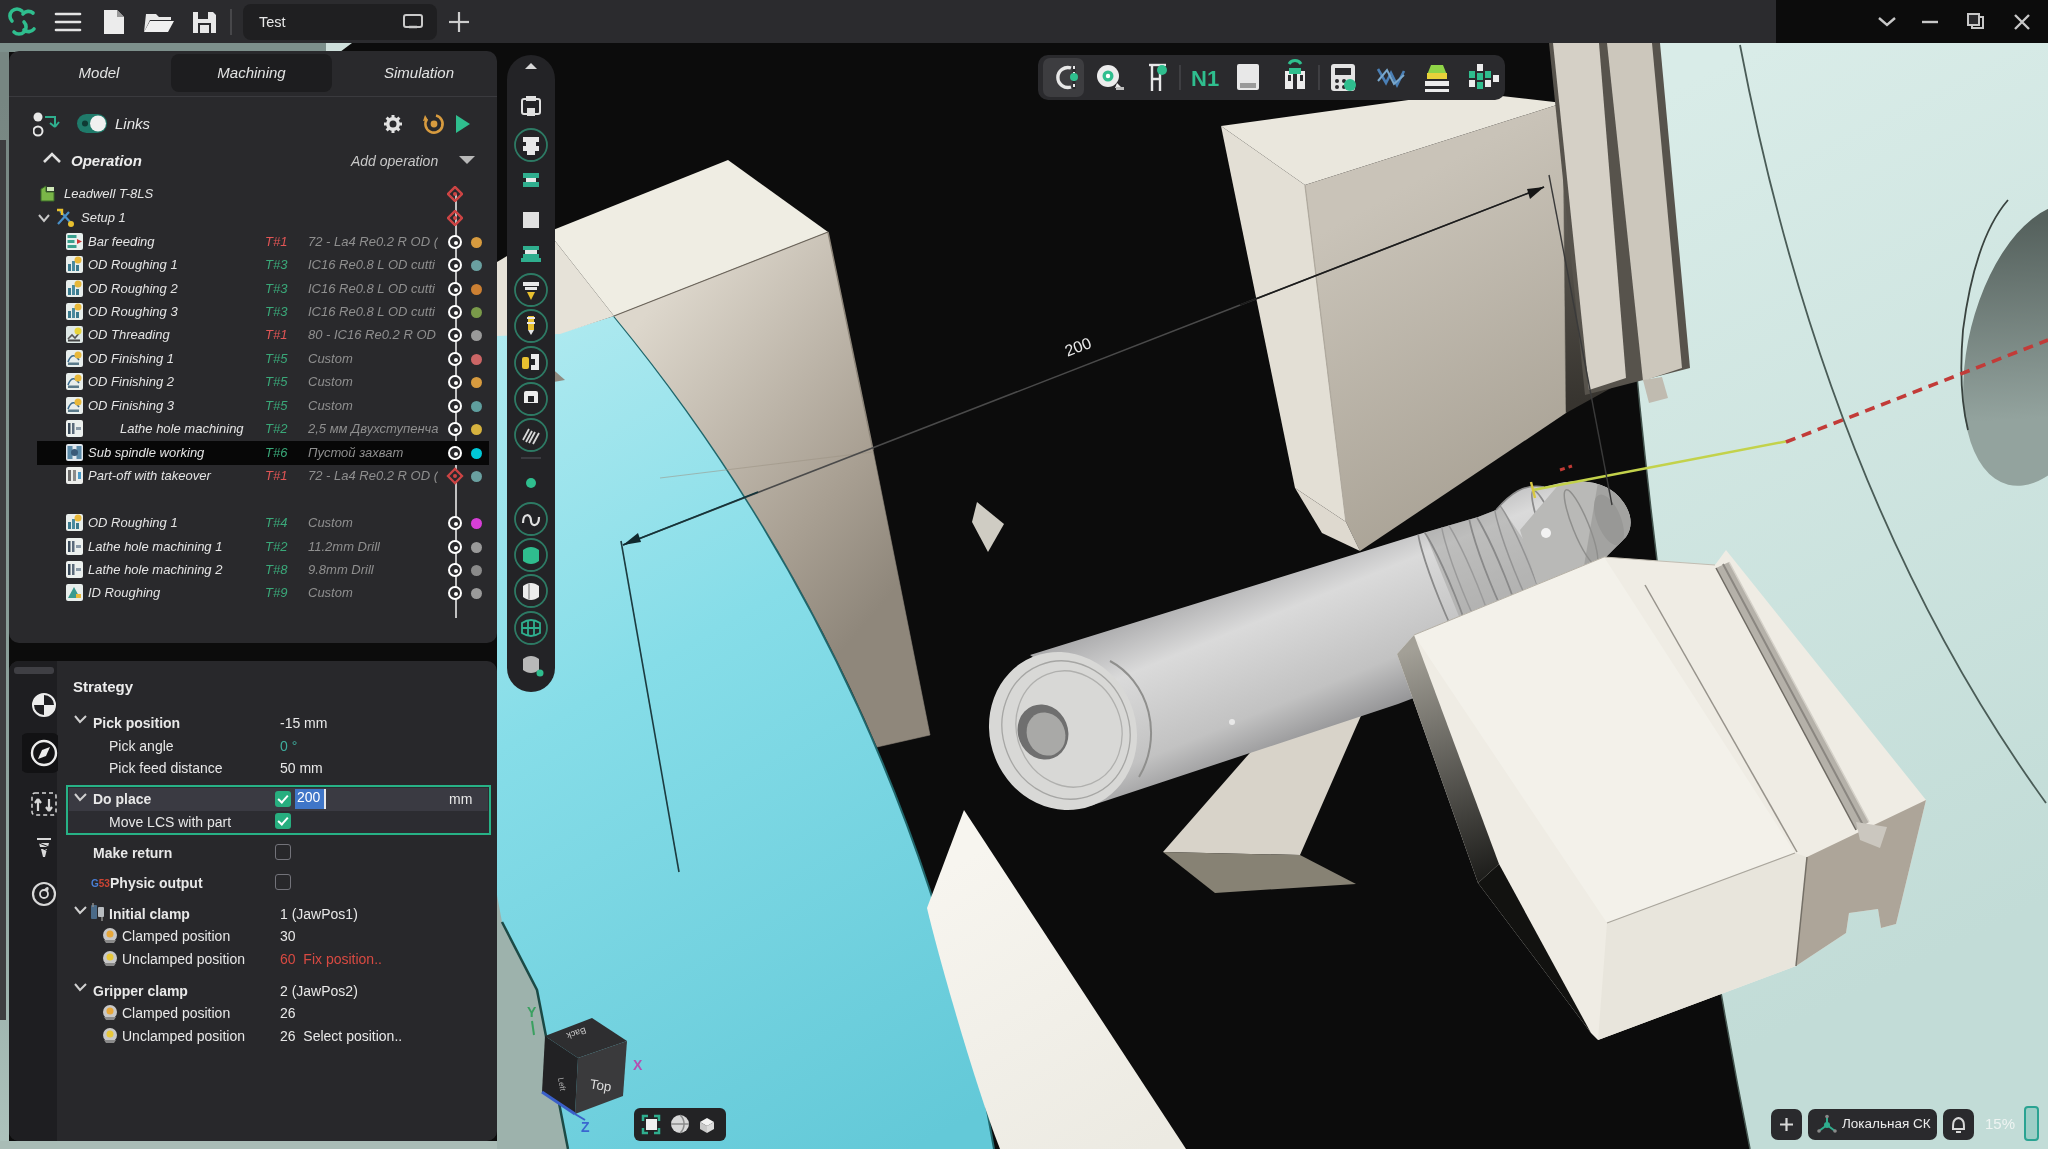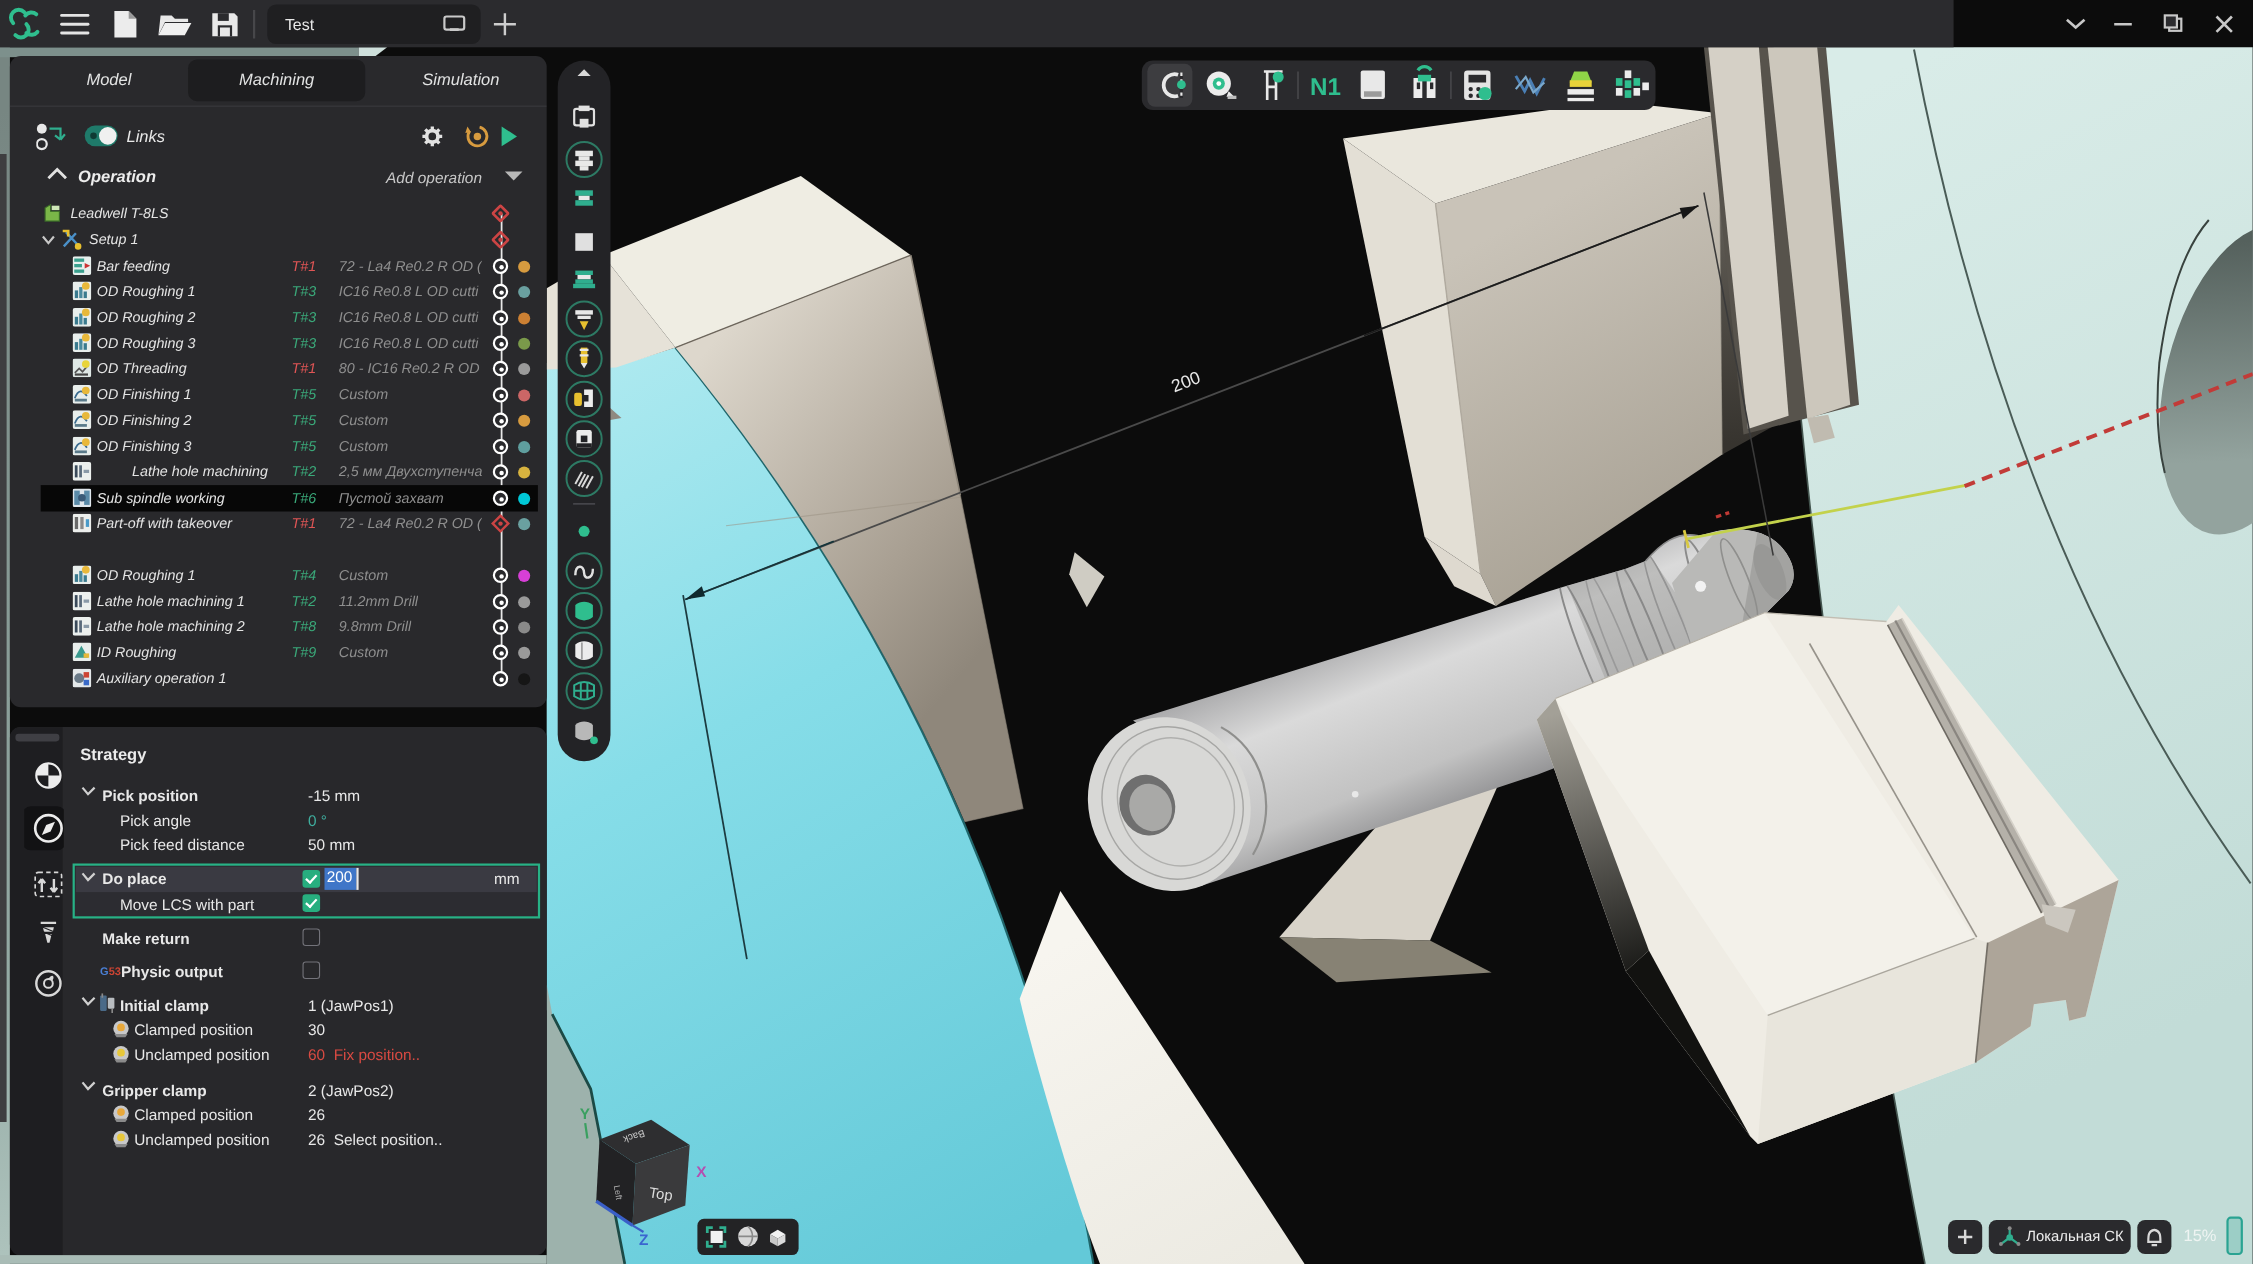--- a/index.html
+++ b/index.html
@@ -682,31 +682,20 @@
         <rect x="0" y="0" width="17" height="17" rx="2" fill="#e8eeec"></rect>
         <path d="M2,14 L8,3 L14,14 Z" fill="#3a9a8e"></path>
         <rect x="10" y="10" width="5" height="4" fill="#e8b83a"></rect>
       </svg>
       <span class="nm" style="left:79px;">ID Roughing</span>
       <span class="tn tg">T#9</span>
       <span class="ds">Custom</span>
       <div class="ind"></div>
       <div class="dot" style="background:#9a9a9a;"></div>
     </div>
-<div class="trow" style="top:555px;">
-      <svg style="position:absolute;left:57px;top:2px;" width="17" height="17">
-        <rect x="0" y="0" width="17" height="17" rx="2" fill="#e4e8ea"></rect>
-        <circle cx="6" cy="8.5" r="4.5" fill="#6a7a88"></circle>
-        <rect x="10" y="3" width="5" height="5" fill="#cc4433"></rect>
-        <rect x="10" y="10" width="5" height="5" fill="#3a6ac8"></rect>
-      </svg>
-      <span class="nm" style="left:79px;">Auxiliary operation 1</span>
-      <div class="ind"></div>
-      <div class="dot" style="background:#161616;"></div>
-    </div>
 </div>
 
 <div id="stpanel">
 <div style="position:absolute;left:0;top:0;width:48px;height:480px;background:#1e1e21;"></div>
 <div style="position:absolute;left:5px;top:6px;width:40px;height:7px;background:#3f3f44;border-radius:3px;"></div>
 <svg style="position:absolute;left:13px;top:30px;" width="36" height="280" viewBox="0 0 36 280">
 <g transform="translate(22,14)">
 <circle r="11" fill="#ececec"></circle>
 <path d="M0,-11 A11 11 0 0 1 11,0 L0,0 Z" fill="#1e1e21"></path>
 <path d="M0,11 A11 11 0 0 1 -11,0 L0,0 Z" fill="#1e1e21"></path>

